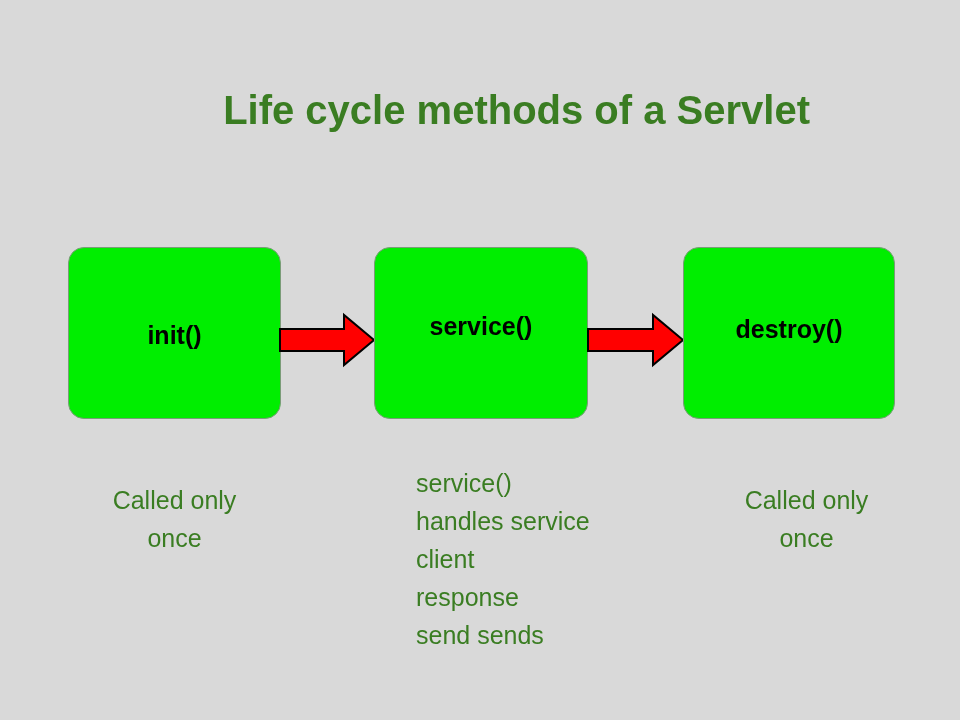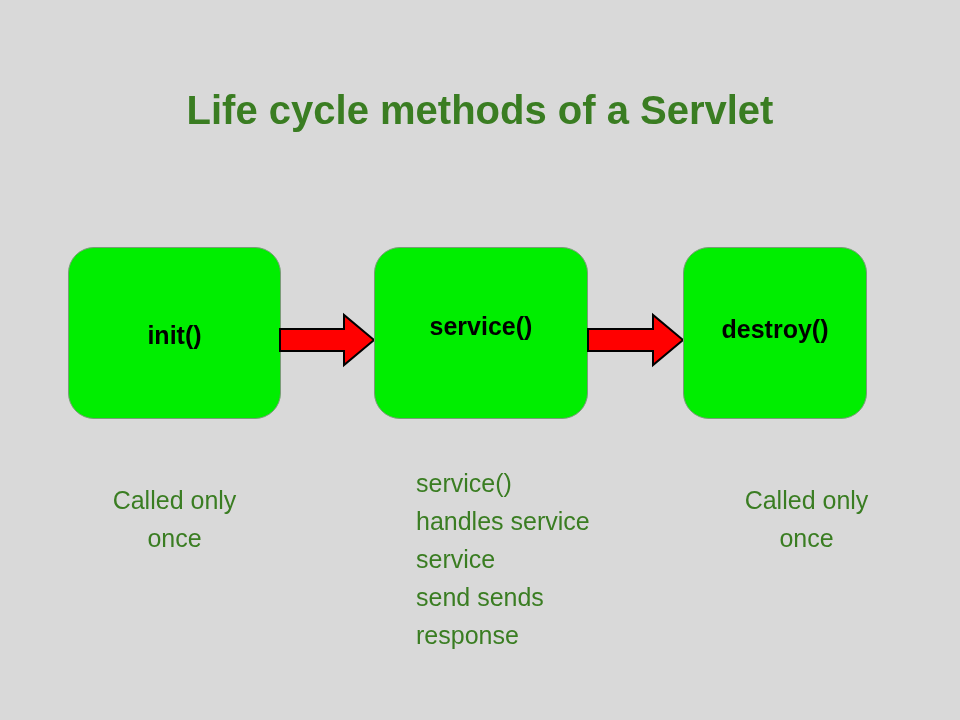--- a/index.html
+++ b/index.html
@@ -19,34 +19,34 @@
     height: 720px;
     background: #d9d9d9;
   }
 
   
   .slide-title {
     position: absolute;
     left: 150px;
     top: 85px;
     width: 660px;
-    text-align: center;
+    text-align: right;
     font-size: 40px;
     font-weight: bold;
     line-height: 1.28;
     color: #3a7d22;
     letter-spacing: 0px;
   }
 
   
   .flow-box {
     position: absolute;
     background: #00ee00;
     border: 1px solid #7a9c78;
-    border-radius: 26px;
+    border-radius: 16px;
     box-sizing: border-box;
     display: flex;
     align-items: center;
     justify-content: center;
     color: #000000;
     font-size: 25px;
     font-weight: bold;
   }
   .box-init {
     left: 68px;
@@ -58,21 +58,21 @@
   .box-service {
     left: 374px;
     top: 247px;
     width: 214px;
     height: 172px;
   }
   .box-service .box-label { position: relative; top: -7px; }
   .box-destroy {
     left: 683px;
     top: 247px;
-    width: 184px;
+    width: 212px;
     height: 172px;
     align-items: center;
   }
   .box-destroy .box-label { position: relative; top: -4px; }
 
   
   .arrow {
     position: absolute;
     top: 309px;
     height: 62px;
@@ -140,23 +140,23 @@
   </div>
 
   <div class="caption caption-left">
     <span class="caption-line">Called only</span>
     <span class="caption-line">once</span>
   </div>
 
   <div class="caption caption-middle">
     <span class="caption-line">service()</span>
     <span class="caption-line">handles service</span>
-    <span class="caption-line">service</span>
+    <span class="caption-line">client</span>
+    <span class="caption-line">response</span>
     <span class="caption-line">send sends</span>
-    <span class="caption-line">response</span>
   </div>
 
   <div class="caption caption-right">
     <span class="caption-line">Called only</span>
     <span class="caption-line">once</span>
   </div>
 
 </div>
 
 </body></html>

